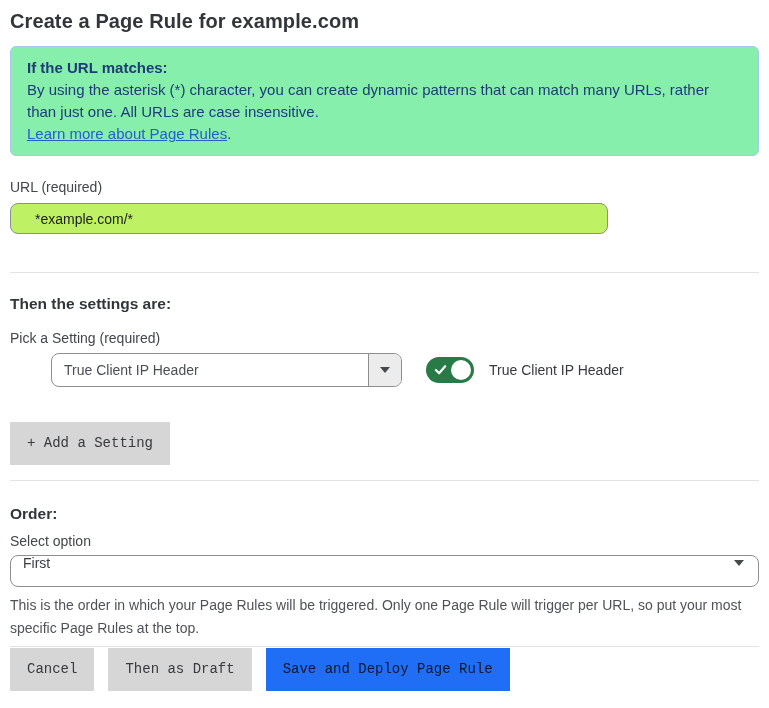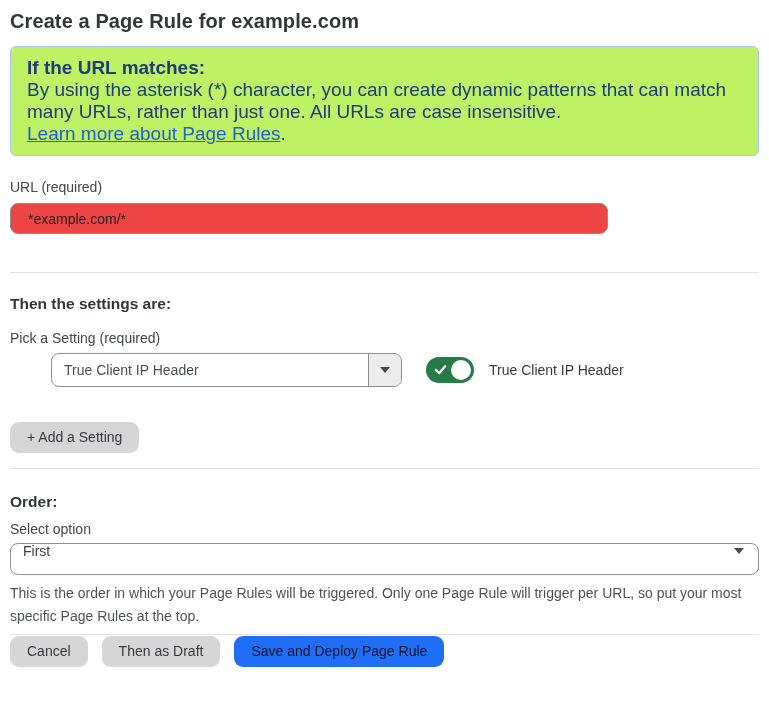--- a/index.html
+++ b/index.html
@@ -17,26 +17,26 @@
     font-size: 20px;
     line-height: 26px;
     font-weight: bold;
     color: #32363b;
     letter-spacing: 0.1px;
     margin-bottom: 12px;
   }
 
   
   .info-box {
-    background: #bef264;
+    background: #86efac;
     border: 1px solid #a9c7ee;
     border-radius: 6px;
     padding: 10px 16px;
     color: #1e3c78;
-    font-size: 19px;
+    font-size: 15px;
     line-height: 22px;
   }
   .info-box .info-heading { font-weight: bold; }
   .info-box a.info-link {
     color: #2360c9;
     text-decoration: underline;
     cursor: pointer;
   }
   .info-box .info-link-suffix { color: #1e3c78; }
 
@@ -48,24 +48,24 @@
     color: #42464b;
   }
   .label-url { margin-top: 22px; }
 
   
   .url-input {
     display: block;
     width: 598px;
     height: 31px;
     margin-top: 7px;
-    background: #ef4444;
+    background: #bef264;
     border: 1px solid #8e8e8e;
     border-radius: 8px;
-    padding: 0 17px;
+    padding: 0 24px;
     font-family: "Liberation Sans", sans-serif;
     font-size: 14px;
     color: #202124;
     outline: none;
   }
 
   hr.divider {
     border: none;
     border-top: 1px solid #e2e2e2;
     height: 0;
@@ -152,25 +152,25 @@
   }
   .toggle-label {
     margin-left: 15px;
     font-size: 14px;
     color: #36393e;
   }
 
   
   .btn {
     display: inline-block;
-    height: 31px;
+    height: 43px;
     border: none;
-    border-radius: 9px;
+    border-radius: 0;
     padding: 0 17px;
-    font-family: Liberation Sans, sans-serif;
+    font-family: Liberation Mono, monospace;
     font-size: 14px;
     cursor: pointer;
     line-height: 31px;
   }
   .btn-gray { background: #d6d6d6; color: #36393e; }
   .btn-blue { background: #1f6ef5; color: #0f172a; }
   .add-setting-btn { margin-top: 35px; }
 
   
   .order-select {

